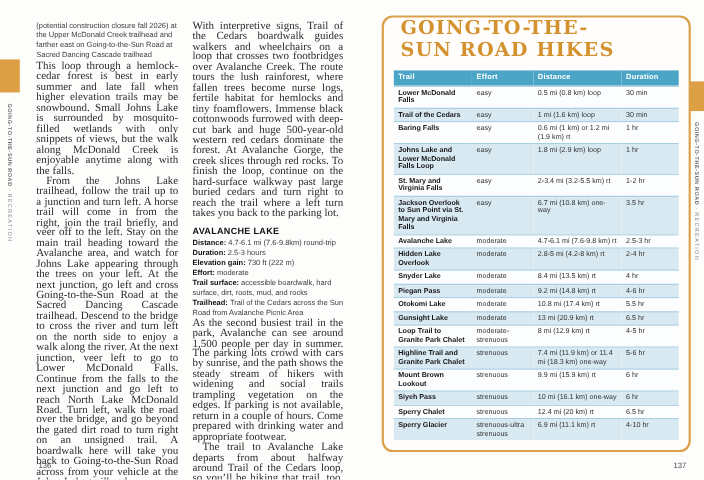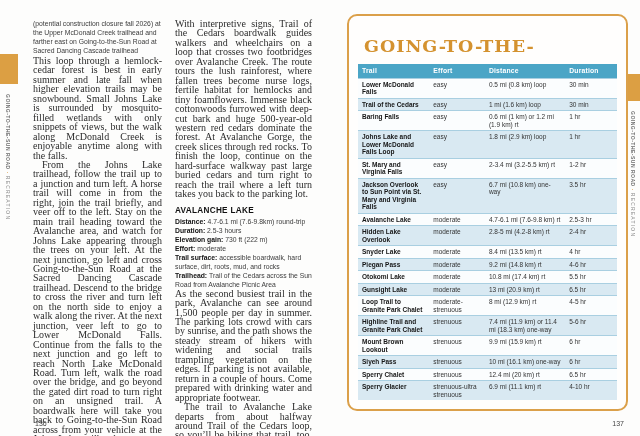--- a/index.html
+++ b/index.html
@@ -42,21 +42,21 @@
   }
   .stat-line{font-size:6.8px;line-height:9px;color:#3c3c3c;}
   .stat-line b{color:#111;}
   .pagenum{position:absolute;font-size:7px;color:#444;top:420px;}
   .pagenum-left{left:35px;}
   .pagenum-right{right:16px;}
   
   .hikes-box{
     position:absolute;left:347px;top:14px;width:281px;
     border:2px solid #dba04a;border-radius:10px;
-    padding:20px 9px 9px 9px;box-sizing:border-box;
+    padding:0 9px 9px 9px;box-sizing:border-box;
     background:#fffefd;
   }
   .hikes-title{
     font-family:"DejaVu Serif",serif;font-weight:bold;
     font-size:17.5px;line-height:20px;color:#d4922f;
     letter-spacing:1px;margin:0 0 8px 6px;
   }
   table.hike-table{
     border-collapse:collapse;width:100%;
     font-size:6.5px;line-height:7.5px;color:#333;
@@ -112,20 +112,21 @@
       <div class="stat-line"><b>Trail surface: </b><span>accessible boardwalk, hard surface, dirt, roots, mud, and rocks</span></div>
       <div class="stat-line"><b>Trailhead: </b><span>Trail of the Cedars across the Sun Road from Avalanche Picnic Area</span></div>
     </div>
   <p class="body-para">As the second busiest trail in the park, Avalanche can see around 1,500 people per day in summer. The parking lots crowd with cars by sunrise, and the path shows the steady stream of hikers with widening and social trails trampling vegetation on the edges. If parking is not available, return in a couple of hours. Come prepared with drinking water and appropriate footwear.</p>
   <p class="body-para indent">The trail to Avalanche Lake departs from about halfway around Trail of the Cedars loop, so you’ll be hiking that trail, too. Turn uphill for the short grunt to the top of the water-carved Avalanche Gorge. Be extremely careful: Too many fatal accidents have occurred from slipping. From the gorge, the trail climbs steadily through</p>
 </div>
 
 <div class="hikes-box">
   <div class="hikes-title">
     <div>GOING-TO-THE-</div>
+    <div>SUN ROAD HIKES</div>
   </div>
   <table class="hike-table">
     <colgroup>
       <col class="c-trail">
         <col class="c-effort">
         <col class="c-dist">
         <col class="c-dur">
     </colgroup>
     <thead>
       <tr>

